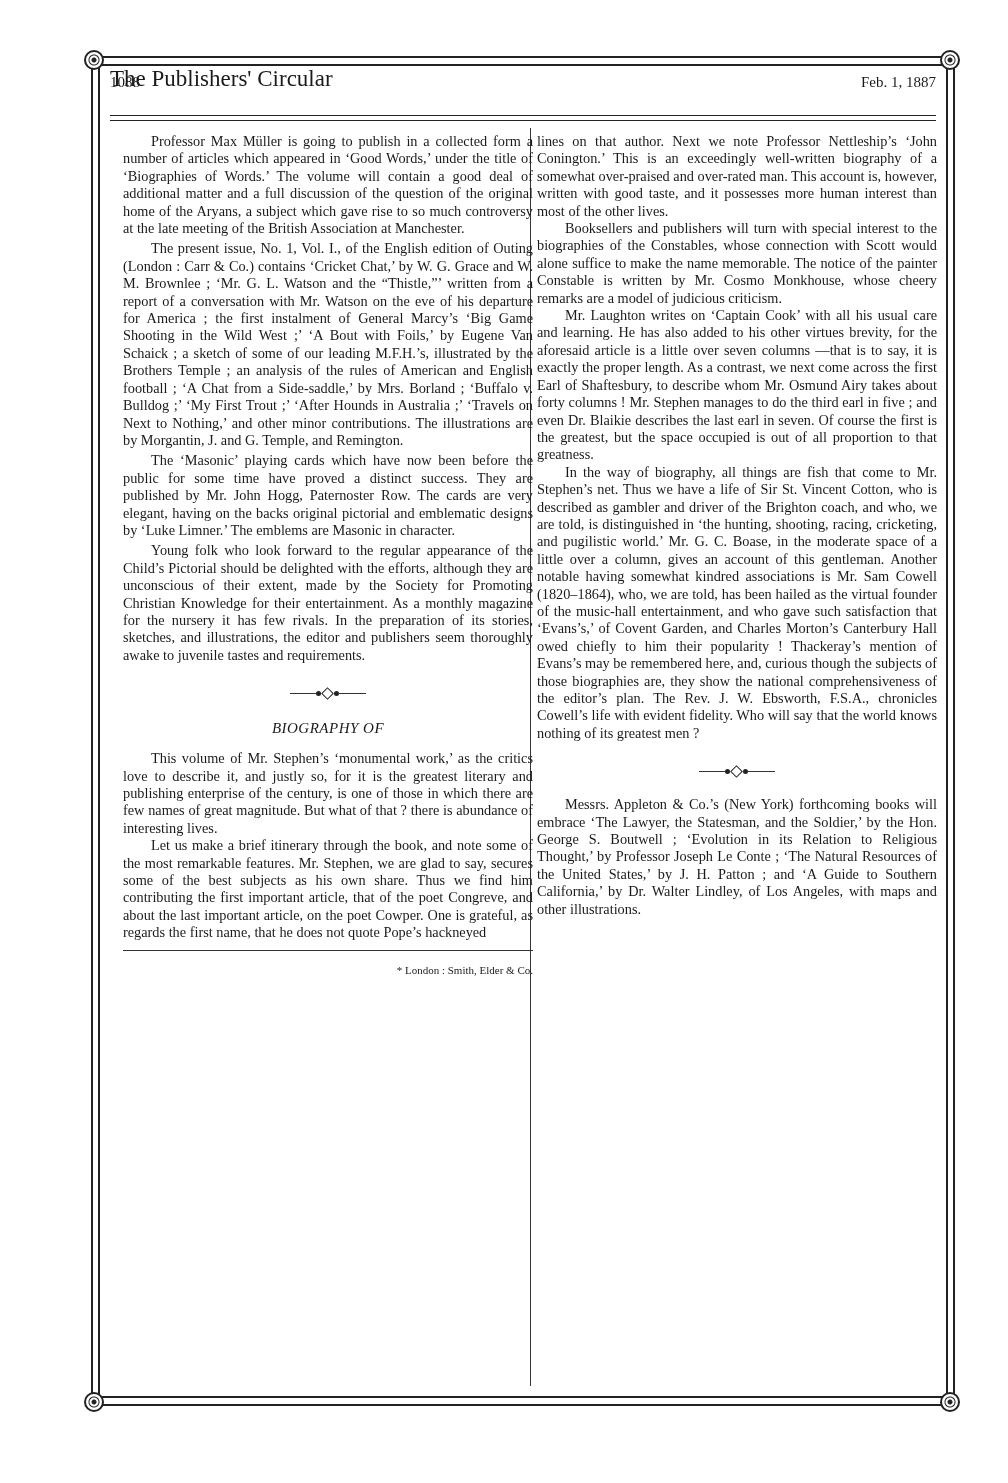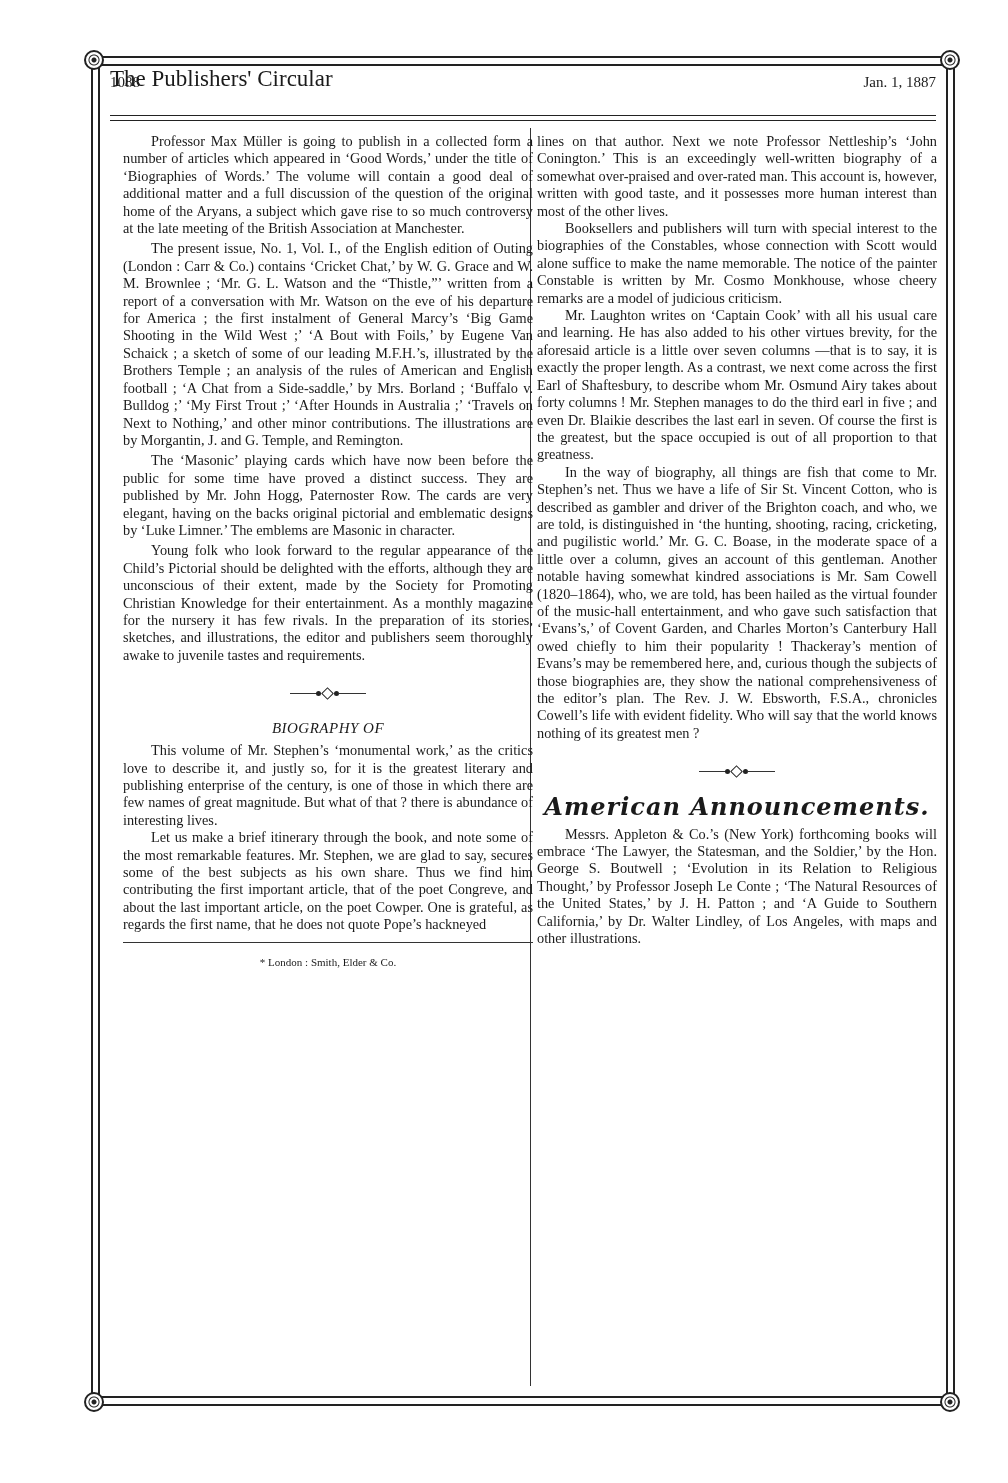--- a/index.html
+++ b/index.html
@@ -60,38 +60,38 @@
   .ornament .dr { left: calc(50% + 6px); }
   .section-heading {
     text-align: center; font-style: italic; font-size: 15px; line-height: 20px;
     letter-spacing: 0.5px; text-indent: 0;
   }
   .fancy-heading {
     text-align: center; font-size: 24px; font-weight: bold; font-family: "DejaVu Serif", serif;
     letter-spacing: 1px; margin: 16px 0 10px; text-indent: 0; font-style: italic;
   }
   .footnote-rule { height: 1px; background: #333; margin: 8px 0 4px; }
-  .footnote { text-align: center; font-size: 11px; text-indent: 0; line-height: 14px; margin-top: 12px; }
+  .footnote { text-align: right; font-size: 11px; text-indent: 0; line-height: 14px; margin-top: 12px; }
 </style>
 </head>
 <body>
 
 <div class="frame-top"></div>
 <div class="frame-bottom"></div>
 <div class="frame-left"></div>
 <div class="frame-right"></div>
 <div class="rosette" style="left:84px;top:50px;"></div>
 <div class="rosette" style="left:940px;top:50px;"></div>
 <div class="rosette" style="left:84px;top:1392px;"></div>
 <div class="rosette" style="left:940px;top:1392px;"></div>
 
 <div class="header">
   <span class="page-num">1088</span>
   <div class="title">The Publishers' Circular</div>
-  <span class="date">Jan. 1, 1887</span>
+  <span class="date">Feb. 1, 1887</span>
 </div>
 <div class="header-rule"></div>
 
 <div class="col-divider"></div>
 
 <div class="col col-left">
   <p>Professor Max Müller is going to publish in a collected form a number of articles which appeared in ‘Good Words,’ under the title of ‘Biographies of Words.’ The volume will contain a good deal of additional matter and a full discussion of the question of the original home of the Aryans, a subject which gave rise to so much controversy at the late meeting of the British Association at Manchester.</p>
   <p class="gap">The present issue, No. 1, Vol. I., of the English edition of Outing (London : Carr &amp; Co.) contains ‘Cricket Chat,’ by W. G. Grace and W. M. Brownlee ; ‘Mr. G. L. Watson and the “Thistle,”’ written from a report of a conversation with Mr. Watson on the eve of his departure for America ; the first instalment of General Marcy’s ‘Big Game Shooting in the Wild West ;’ ‘A Bout with Foils,’ by Eugene Van Schaick ; a sketch of some of our leading M.F.H.’s, illustrated by the Brothers Temple ; an analysis of the rules of American and English football ; ‘A Chat from a Side-saddle,’ by Mrs. Borland ; ‘Buffalo v. Bulldog ;’ ‘My First Trout ;’ ‘After Hounds in Australia ;’ ‘Travels on Next to Nothing,’ and other minor contributions. The illustrations are by Morgantin, J. and G. Temple, and Remington.</p>
   <p class="gap">The ‘Masonic’ playing cards which have now been before the public for some time have proved a distinct success. They are published by Mr. John Hogg, Paternoster Row. The cards are very elegant, having on the backs original pictorial and emblematic designs by ‘Luke Limner.’ The emblems are Masonic in character.</p>
   <p class="gap">Young folk who look forward to the regular appearance of the Child’s Pictorial should be delighted with the efforts, although they are unconscious of their extent, made by the Society for Promoting Christian Knowledge for their entertainment. As a monthly magazine for the nursery it has few rivals. In the preparation of its stories, sketches, and illustrations, the editor and publishers seem thoroughly awake to juvenile tastes and requirements.</p>
@@ -100,36 +100,35 @@
     <span class="line l"></span>
       <span class="dot dl"></span>
       <span class="d"></span>
       <span class="dot dr"></span>
       <span class="line r"></span>
   </div>
 
   <div class="section-heading">
     <div>BIOGRAPHY OF</div>
   </div>
-  <p style="margin-top:4px">This volume of Mr. Stephen’s ‘monumental work,’ as the critics love to describe it, and justly so, for it is the greatest literary and publishing enterprise of the century, is one of those in which there are few names of great magnitude. But what of that ? there is abundance of interesting lives.</p>
+  <p style="margin-top:12px">This volume of Mr. Stephen’s ‘monumental work,’ as the critics love to describe it, and justly so, for it is the greatest literary and publishing enterprise of the century, is one of those in which there are few names of great magnitude. But what of that ? there is abundance of interesting lives.</p>
   <p>Let us make a brief itinerary through the book, and note some of the most remarkable features. Mr. Stephen, we are glad to say, secures some of the best subjects as his own share. Thus we find him contributing the first important article, that of the poet Congreve, and about the last important article, on the poet Cowper. One is grateful, as regards the first name, that he does not quote Pope’s hackneyed</p>
 
   <div class="footnote-rule"></div>
   <p class="footnote">* London : Smith, Elder &amp; Co.</p>
 </div>
 
 <div class="col col-right">
   <p style="text-indent:0">lines on that author. Next we note Professor Nettleship’s ‘John Conington.’ This is an exceedingly well-written biography of a somewhat over-praised and over-rated man. This account is, however, written with good taste, and it possesses more human interest than most of the other lives.</p>
   <p>Booksellers and publishers will turn with special interest to the biographies of the Constables, whose connection with Scott would alone suffice to make the name memorable. The notice of the painter Constable is written by Mr. Cosmo Monkhouse, whose cheery remarks are a model of judicious criticism.</p>
   <p>Mr. Laughton writes on ‘Captain Cook’ with all his usual care and learning. He has also added to his other virtues brevity, for the aforesaid article is a little over seven columns —that is to say, it is exactly the proper length. As a contrast, we next come across the first Earl of Shaftesbury, to describe whom Mr. Osmund Airy takes about forty columns ! Mr. Stephen manages to do the third earl in five ; and even Dr. Blaikie describes the last earl in seven. Of course the first is the greatest, but the space occupied is out of all proportion to that greatness.</p>
   <p>In the way of biography, all things are fish that come to Mr. Stephen’s net. Thus we have a life of Sir St. Vincent Cotton, who is described as gambler and driver of the Brighton coach, and who, we are told, is distinguished in ‘the hunting, shooting, racing, cricketing, and pugilistic world.’ Mr. G. C. Boase, in the moderate space of a little over a column, gives an account of this gentleman. Another notable having somewhat kindred associations is Mr. Sam Cowell (1820–1864), who, we are told, has been hailed as the virtual founder of the music-hall entertainment, and who gave such satisfaction that ‘Evans’s,’ of Covent Garden, and Charles Morton’s Canterbury Hall owed chiefly to him their popularity ! Thackeray’s mention of Evans’s may be remembered here, and, curious though the subjects of those biographies are, they show the national comprehensiveness of the editor’s plan. The Rev. J. W. Ebsworth, F.S.A., chronicles Cowell’s life with evident fidelity. Who will say that the world knows nothing of its greatest men ?</p>
 
   <div class="ornament">
     <span class="line l"></span>
       <span class="dot dl"></span>
       <span class="d"></span>
       <span class="dot dr"></span>
       <span class="line r"></span>
   </div>
 
-  <div class="fancy-heading">American Announcements.</div>
   <p>Messrs. Appleton &amp; Co.’s (New York) forthcoming books will embrace ‘The Lawyer, the Statesman, and the Soldier,’ by the Hon. George S. Boutwell ; ‘Evolution in its Relation to Religious Thought,’ by Professor Joseph Le Conte ; ‘The Natural Resources of the United States,’ by J. H. Patton ; and ‘A Guide to Southern California,’ by Dr. Walter Lindley, of Los Angeles, with maps and other illustrations.</p>
 </div>
 
 </body></html>

